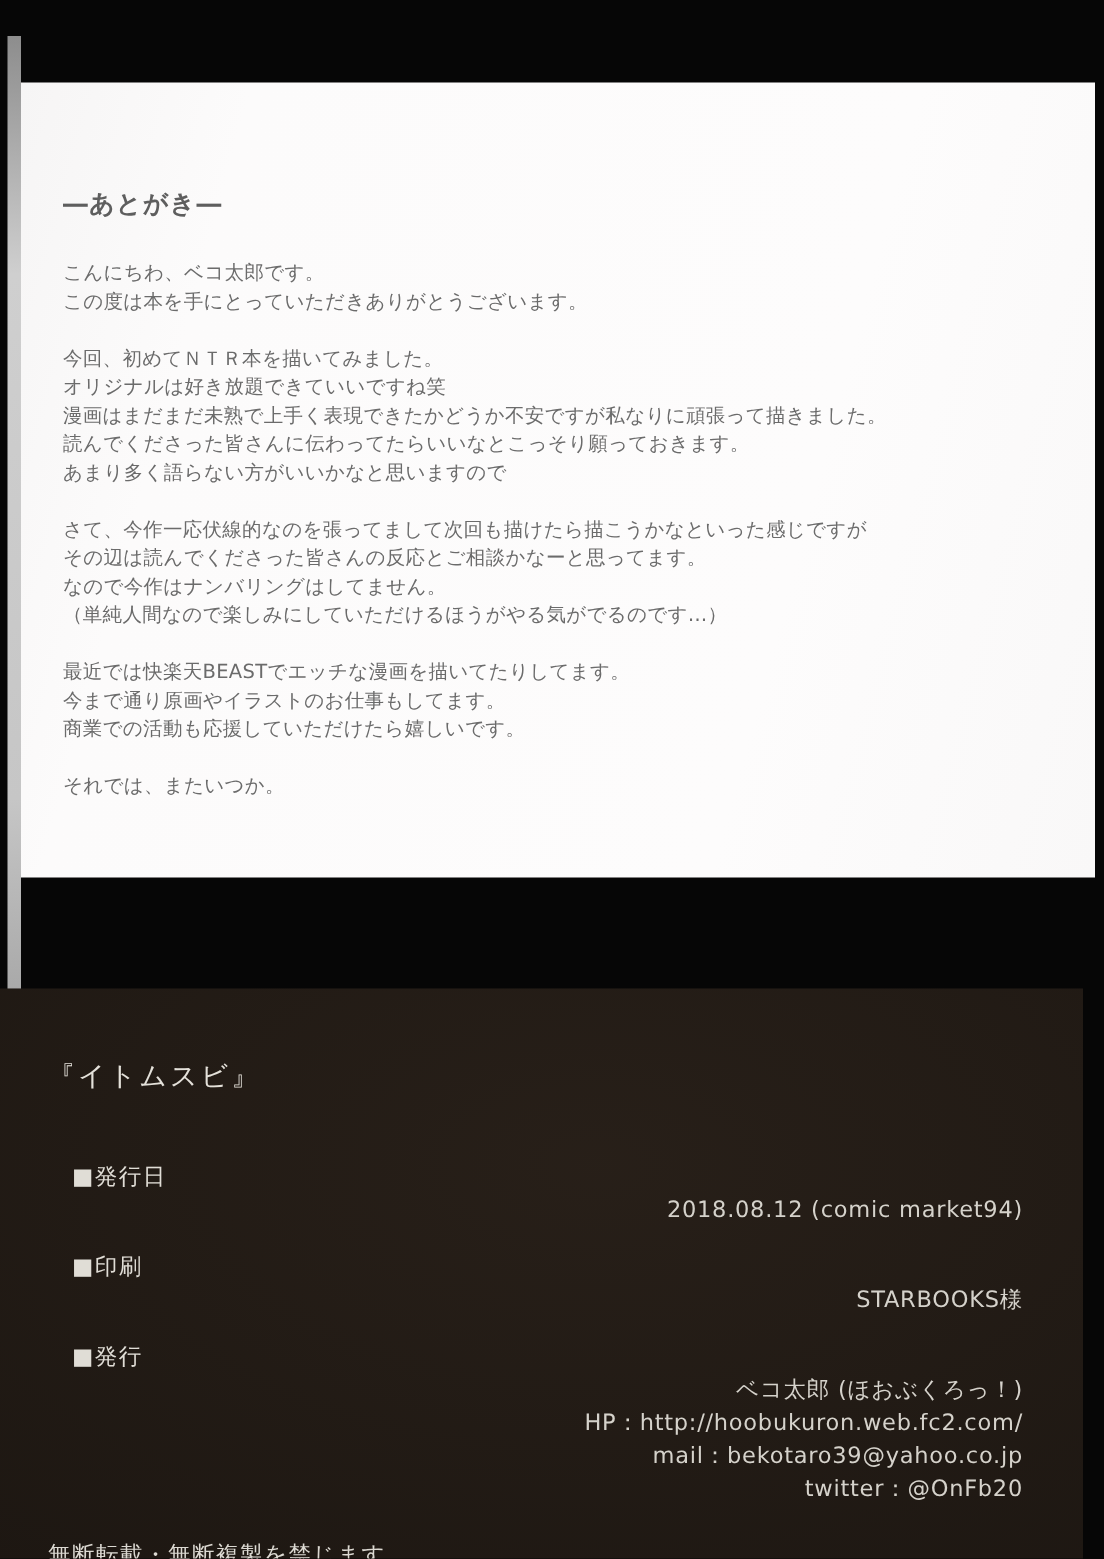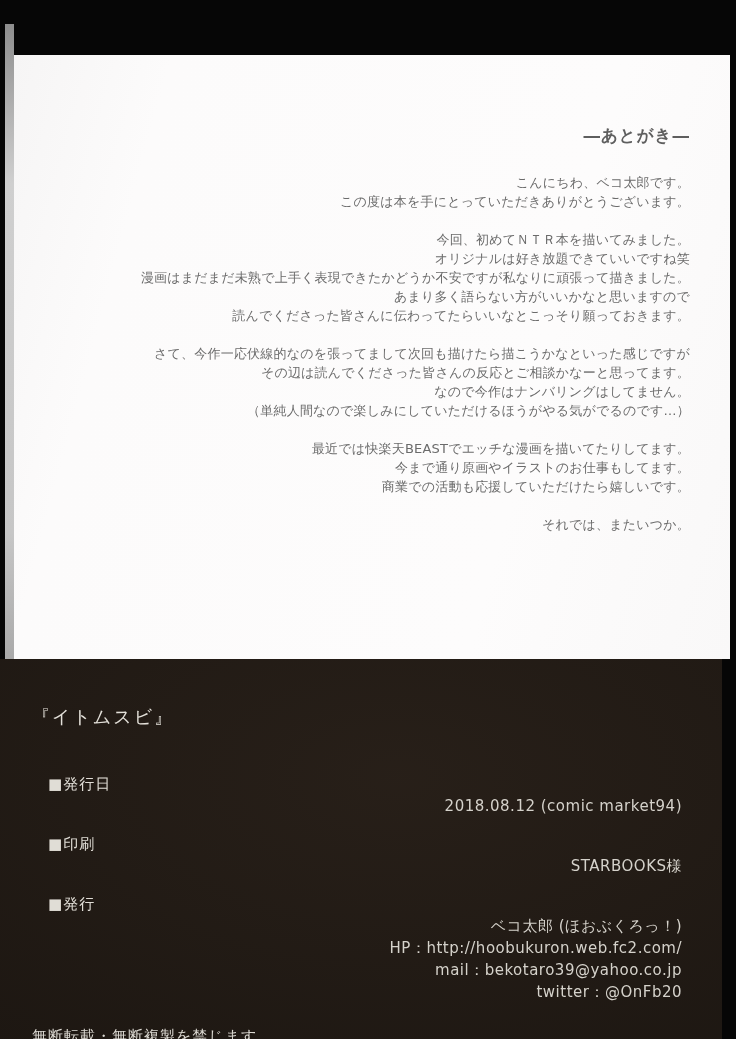--- a/index.html
+++ b/index.html
@@ -23,26 +23,25 @@
     position: absolute;
     left: 5px; top: 660px;
     width: 9px; height: 368px;
     background: linear-gradient(to bottom, #524c44, #3e3a34);
   }
 
   
   .page-white {
     position: absolute;
     left: 14px; top: 55px;
-    width: 716px; height: 604px;
+    width: 716px; height: 530px;
     box-sizing: border-box;
     background: linear-gradient(105deg, #f6f5f5 0%, #fcfbfb 18%, #fdfcfc 70%, #f9f8f8 100%);
     color: #6b6b6b;
     padding: 70px 40px 0 28px;
-    text-align: right;
   }
   .afterword-heading {
     font-size: 16.5px;
     font-weight: bold;
     letter-spacing: 1px;
     color: #5e5e5e;
     margin: 0 0 26px 0;
   }
   .para {
     margin: 0 0 19px 0;
@@ -112,22 +111,22 @@
 
   <div class="para">
     <div class="tline">こんにちわ、ベコ太郎です。</div>
     <div class="tline">この度は本を手にとっていただきありがとうございます。</div>
   </div>
 
   <div class="para">
     <div class="tline">今回、初めてＮＴＲ本を描いてみました。</div>
     <div class="tline">オリジナルは好き放題できていいですね笑</div>
     <div class="tline">漫画はまだまだ未熟で上手く表現できたかどうか不安ですが私なりに頑張って描きました。</div>
+    <div class="tline">読んでくださった皆さんに伝わってたらいいなとこっそり願っておきます。</div>
     <div class="tline">あまり多く語らない方がいいかなと思いますので</div>
-    <div class="tline">読んでくださった皆さんに伝わってたらいいなとこっそり願っておきます。</div>
   </div>
 
   <div class="para">
     <div class="tline">さて、今作一応伏線的なのを張ってまして次回も描けたら描こうかなといった感じですが</div>
     <div class="tline">その辺は読んでくださった皆さんの反応とご相談かなーと思ってます。</div>
     <div class="tline">なので今作はナンバリングはしてません。</div>
     <div class="tline">（単純人間なので楽しみにしていただけるほうがやる気がでるのです…）</div>
   </div>
 
   <div class="para">

